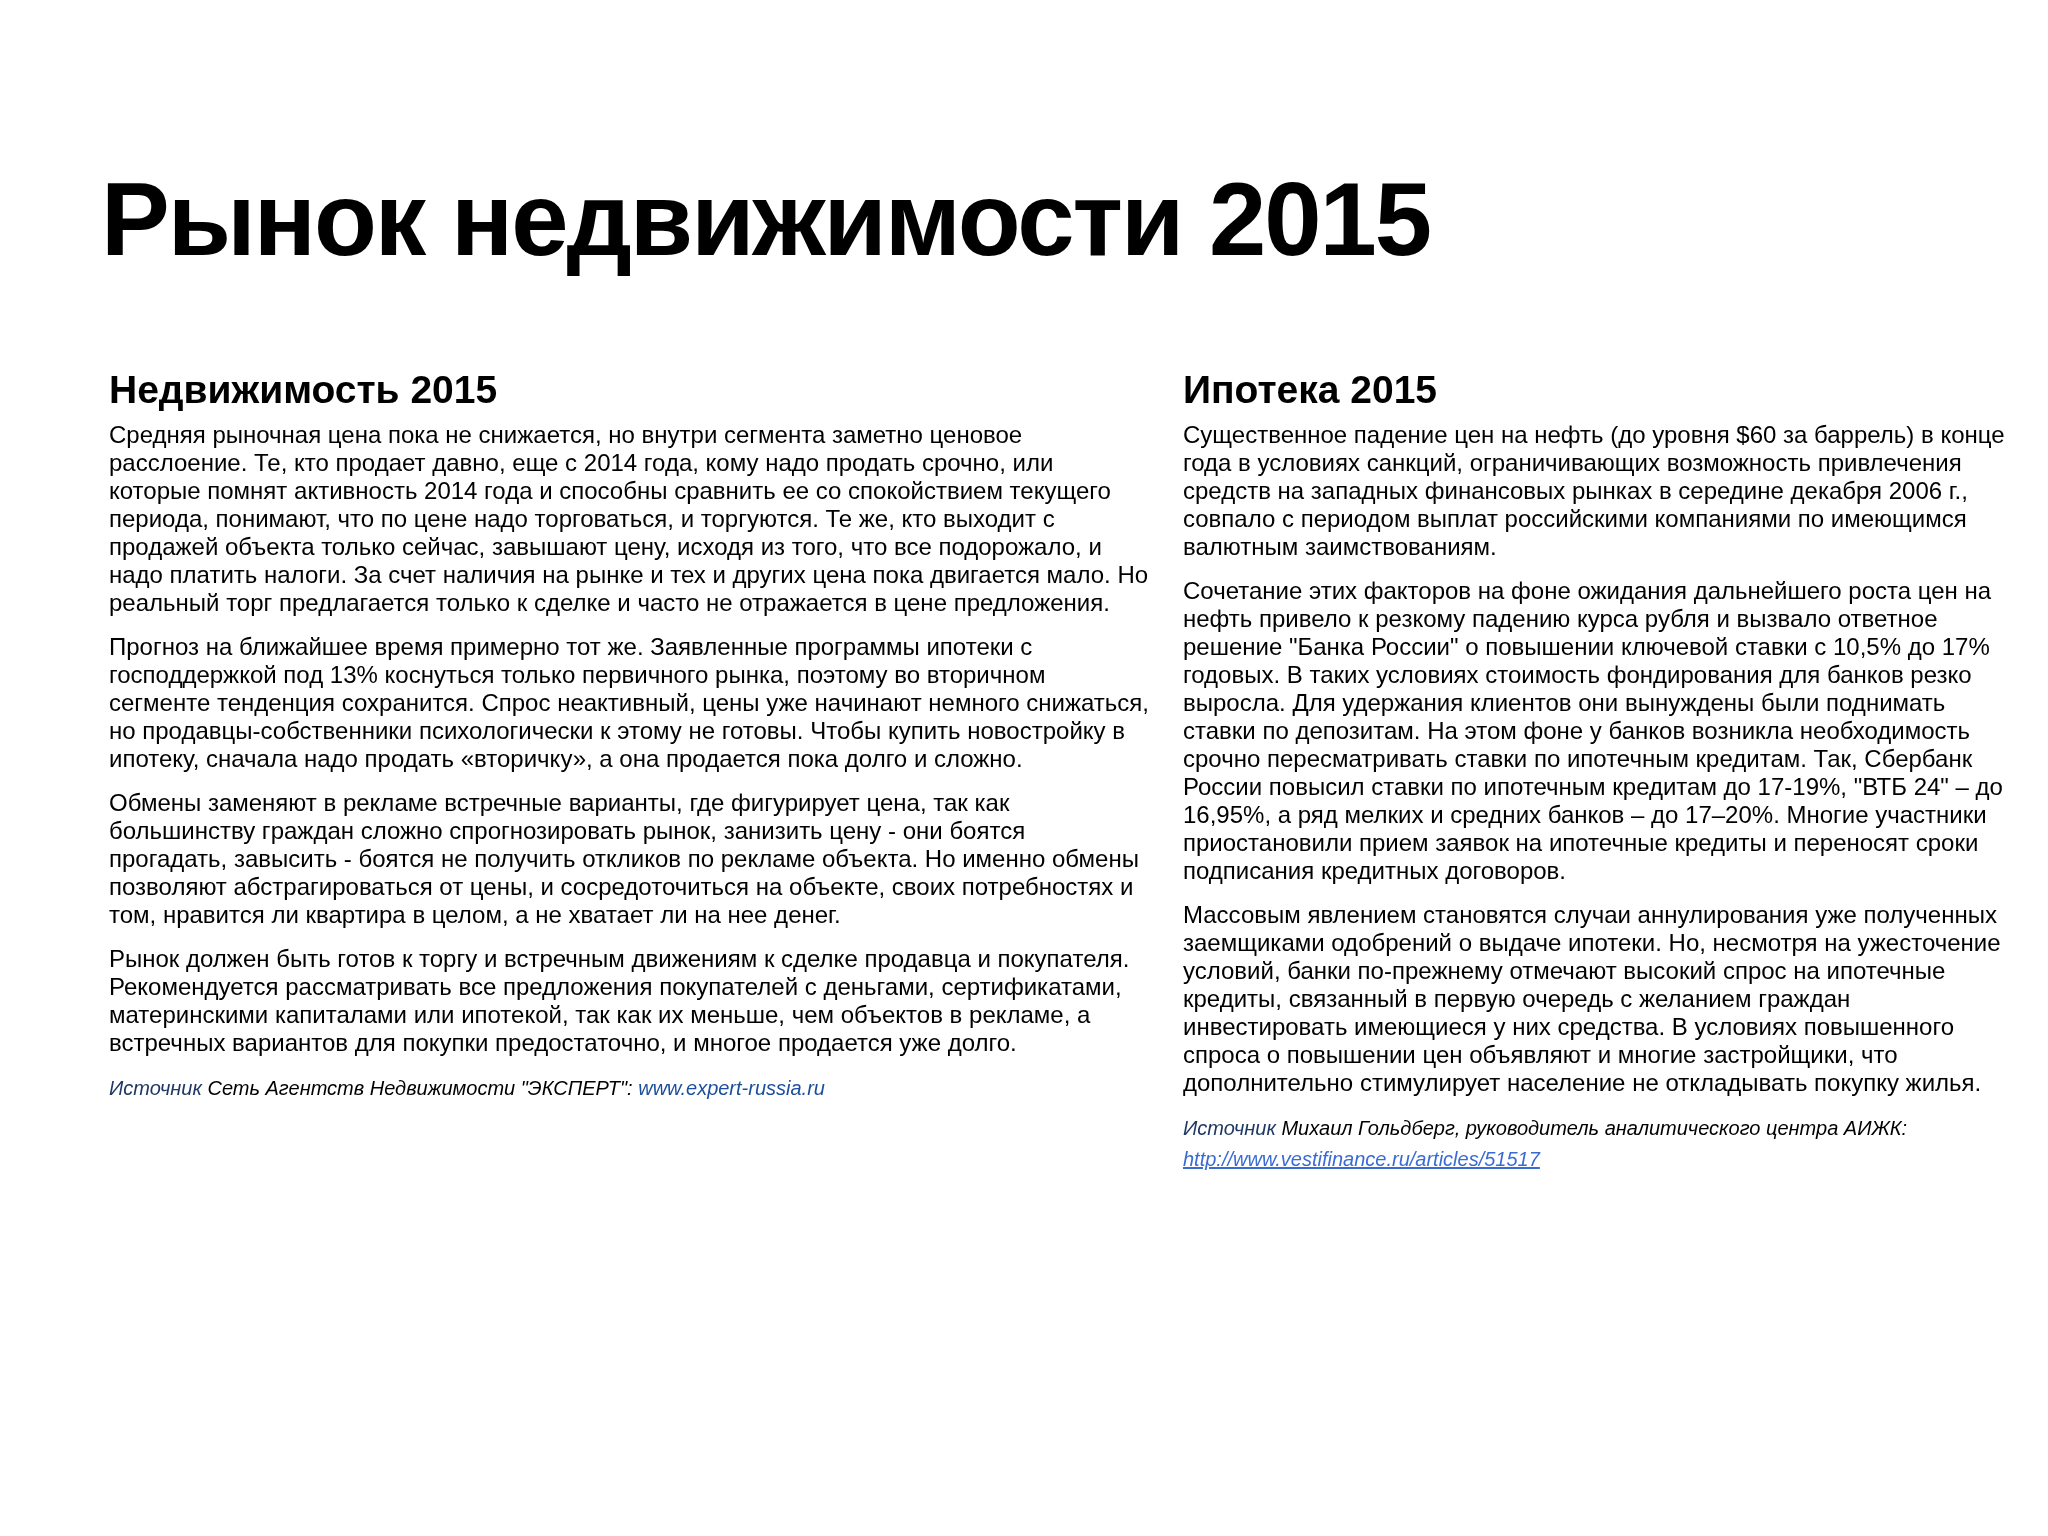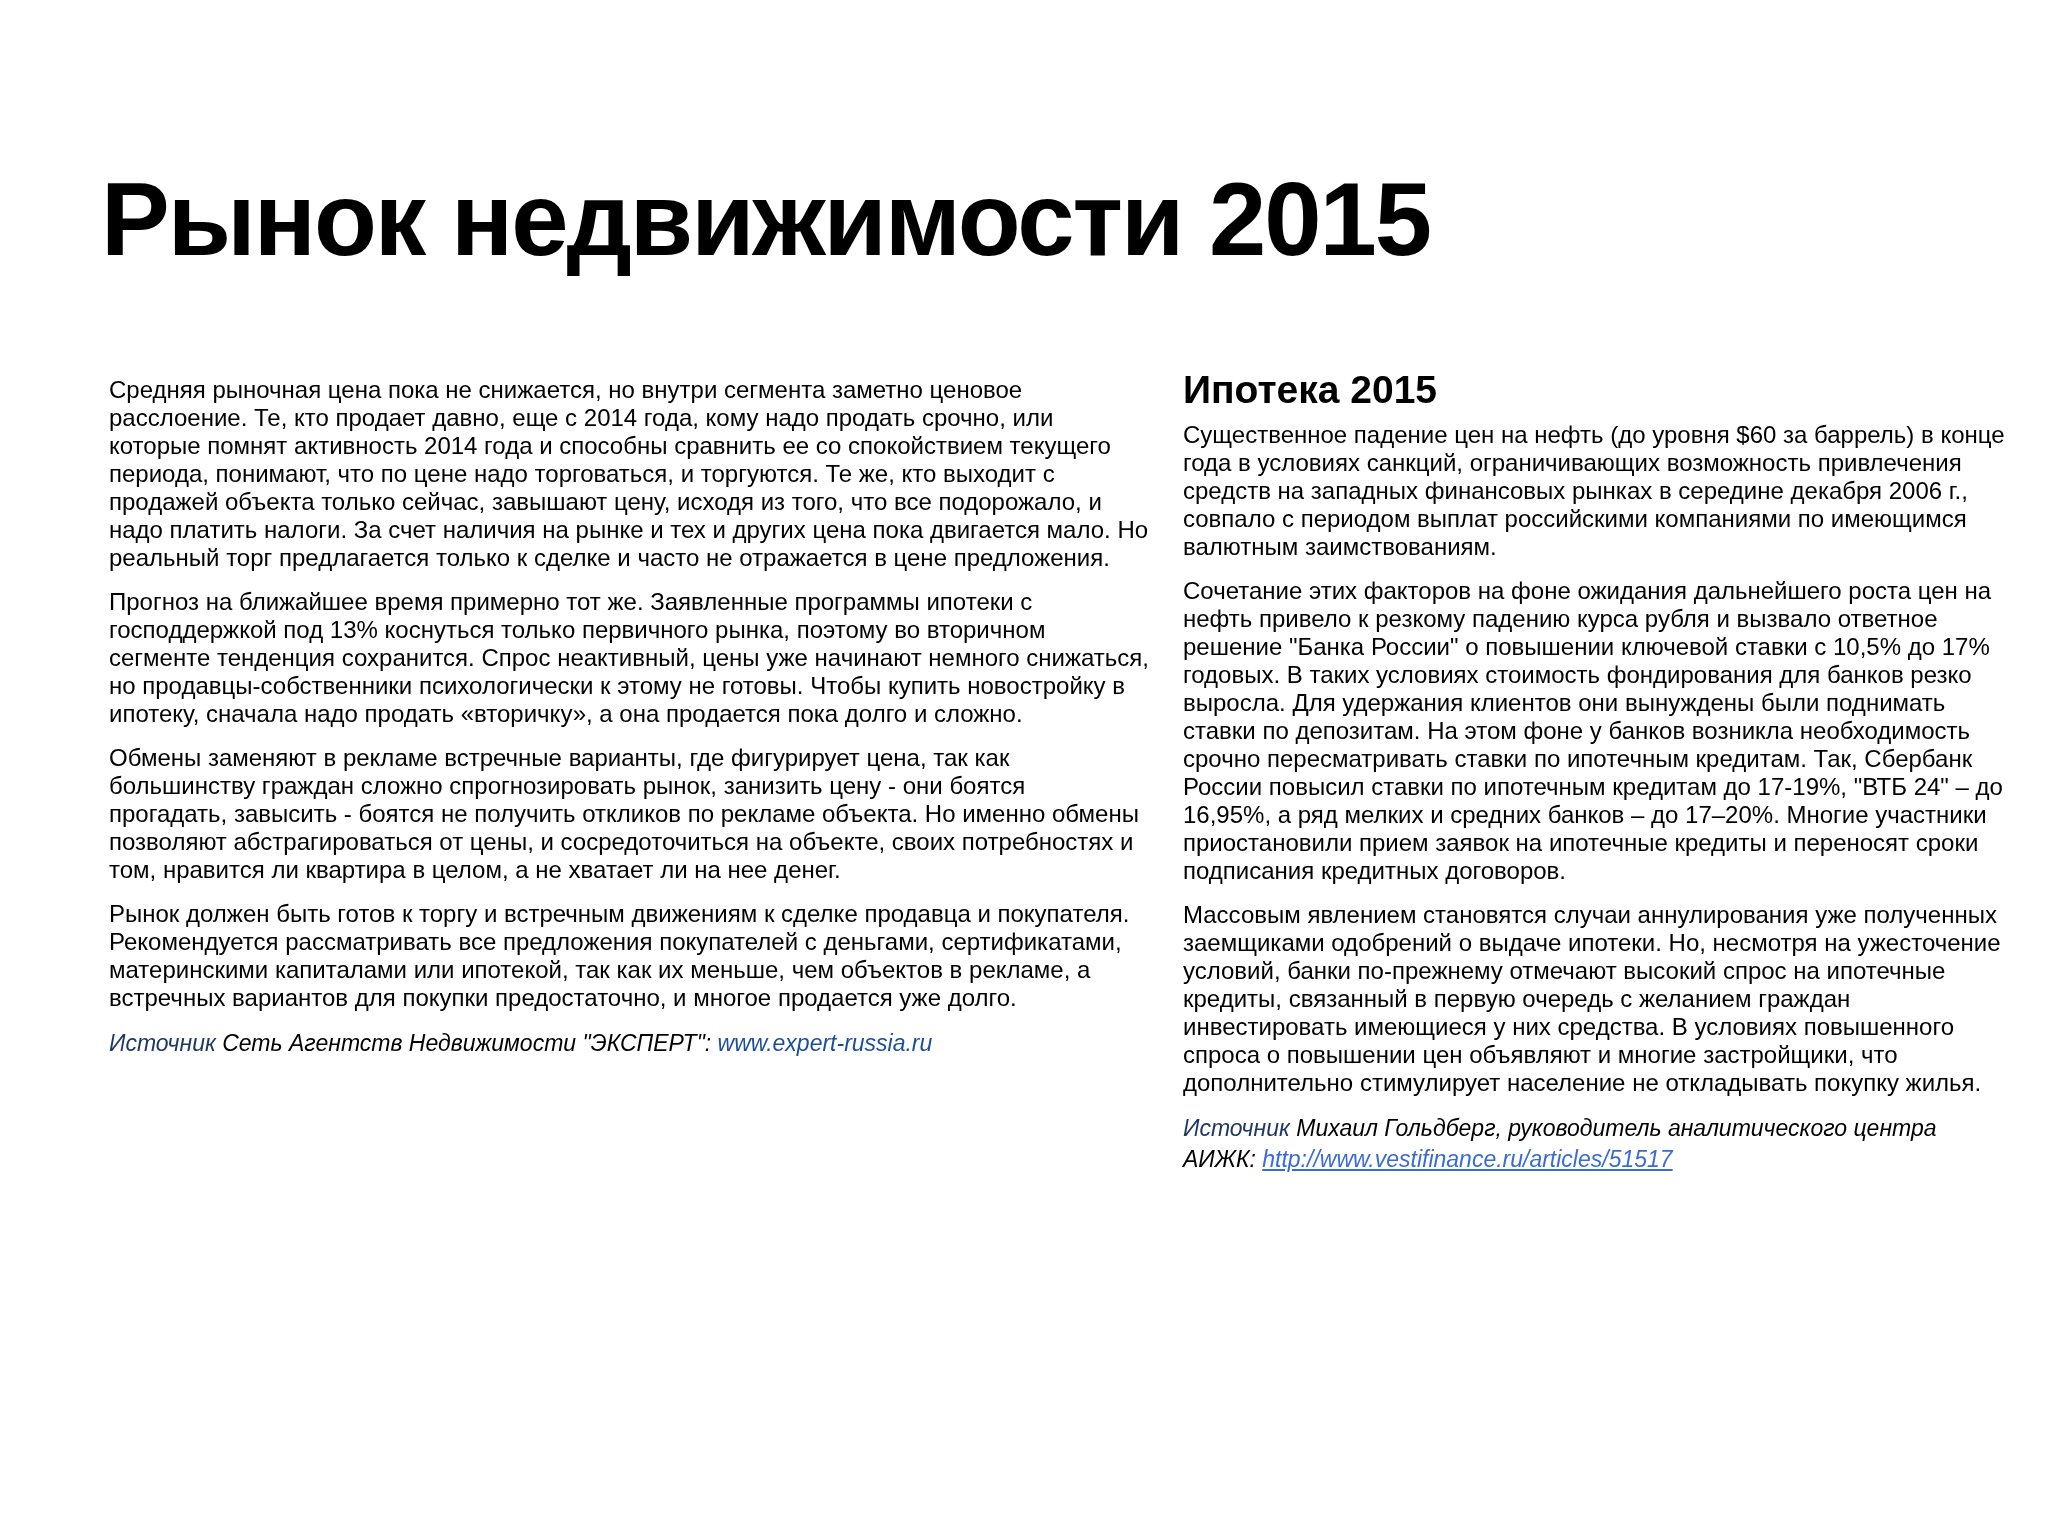--- a/index.html
+++ b/index.html
@@ -48,21 +48,21 @@
   }
   .body-par {
     margin: 8px 0 16px 0;
     font-size: 24px;
     line-height: 28px;
     white-space: pre-line;
     color: #000000;
   }
   .source-line {
     margin: 0;
-    font-size: 23px;
+    font-size: 20px;
     line-height: 31px;
     font-style: italic;
   }
   .src-label {
     color: #1f3864;
   }
   .src-text {
     color: #000000;
   }
   a.src-link {
@@ -75,20 +75,21 @@
   a.right-link {
     color: #3a6bd4;
   }
 </style>
 </head>
 <body>
 
 <h1 class="page-title">Рынок недвижимости 2015</h1>
 
 <section class="col col-left">
+  <h2>Недвижимость 2015</h2>
   <p class="body-par">Средняя рыночная цена пока не снижается, но внутри сегмента заметно ценовое
 расслоение. Те, кто продает давно, еще с 2014 года, кому надо продать срочно, или
 которые помнят активность 2014 года и способны сравнить ее со спокойствием текущего
 периода, понимают, что по цене надо торговаться, и торгуются. Те же, кто выходит с
 продажей объекта только сейчас, завышают цену, исходя из того, что все подорожало, и
 надо платить налоги. За счет наличия на рынке и тех и других цена пока двигается мало. Но
 реальный торг предлагается только к сделке и часто не отражается в цене предложения.</p>
   <p class="body-par">Прогноз на ближайшее время примерно тот же. Заявленные программы ипотеки с
 господдержкой под 13% коснуться только первичного рынка, поэтому во вторичном
 сегменте тенденция сохранится. Спрос неактивный, цены уже начинают немного снижаться,

